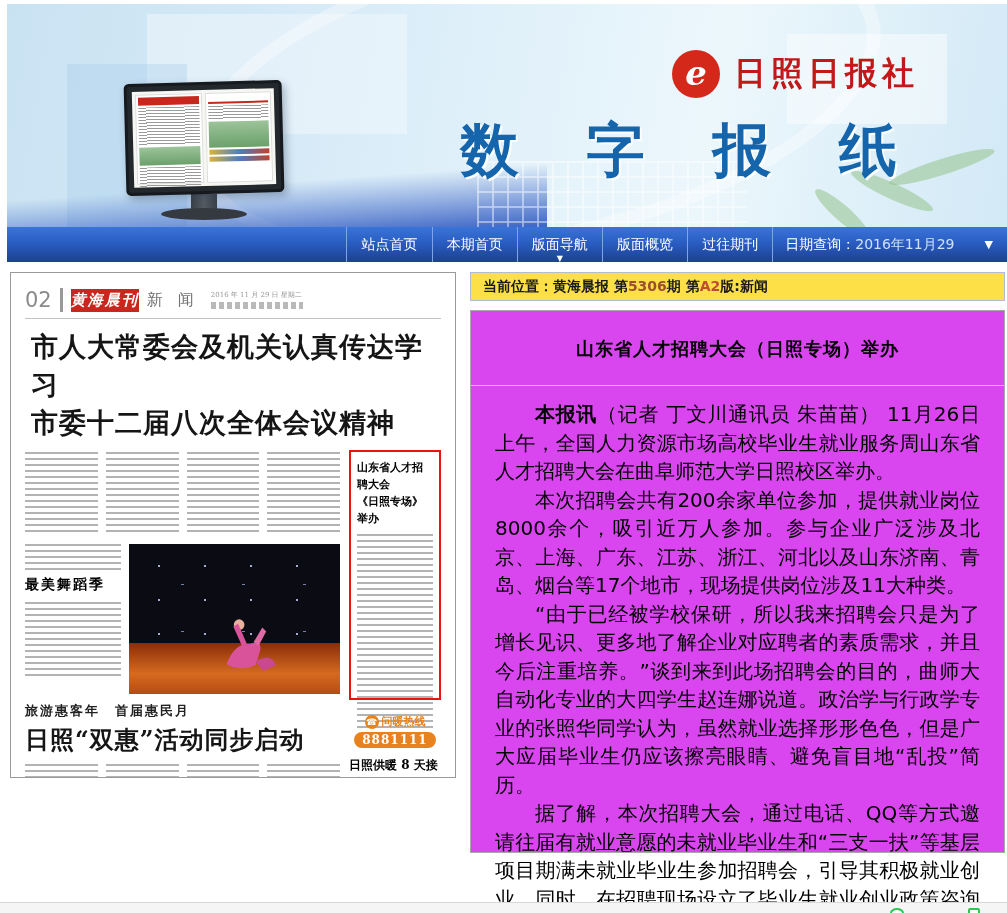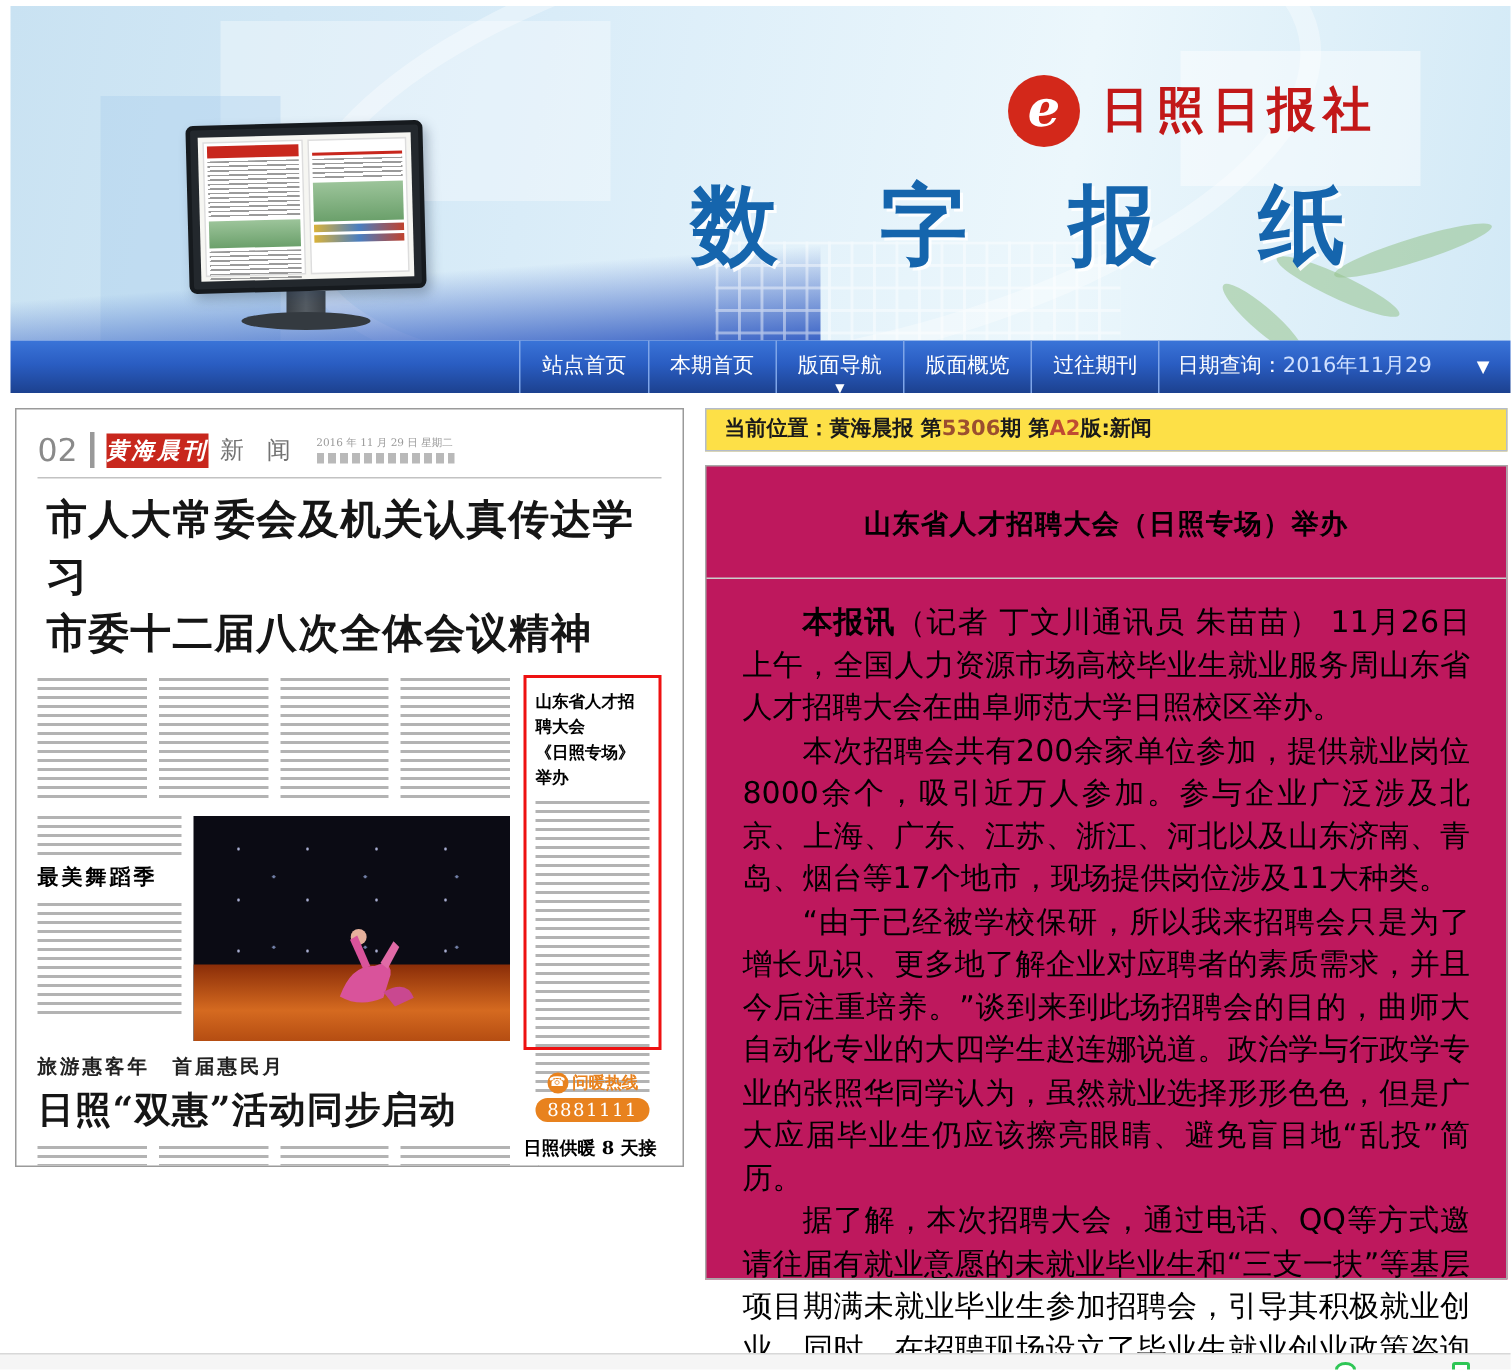--- a/index.html
+++ b/index.html
@@ -62,21 +62,21 @@
   .nav-date .val { color:#cfe0ff; }
   .nav-arrow { line-height:35px; color:#fff; font-size:11px; padding:0 14px; cursor:pointer; }
 
   
   .crumb { position:absolute; left:470px; top:272px; width:535px; height:29px;
     background:#fde047; border:1px solid #b4bccb; line-height:27px; font-size:14px;
     color:#1a1a1a; padding-left:12px; font-weight:bold; }
   .crumb .no1 { color:#9b4f2f; } .crumb .no2 { color:#c04b32; }
 
   .article { position:absolute; left:470px; top:310px; width:535px; height:543px;
-    border:1px solid #a8a8a8; background:#be185d; }
+    border:1px solid #a8a8a8; background:#d946ef; }
   .article h1 { font-size:18px; text-align:center; padding:26px 0 24px;
     border-bottom:1px solid #ccc; letter-spacing:1px; }
   .article .body { padding:14px 24px 0; font-size:20px; line-height:28.5px; text-align:justify; }
   .article .body p { text-indent:2em; }
 
   
   .paper { position:absolute; left:10px; top:272px; width:446px; height:506px;
     background:#fff; border:1px solid #9a9a9a; padding:12px 14px; cursor:pointer;
     font-family:"DejaVu Serif","Liberation Serif",serif; overflow:hidden; }
   .p-head { display:flex; align-items:center; gap:8px; height:30px; }
@@ -115,21 +115,21 @@
   .head2 { font-size:24px; font-weight:bold; letter-spacing:1px; margin:4px 0 8px; color:#151515; }
   .head3 { font-size:21px; font-weight:bold; margin:10px 0 4px; color:#151515; }
 
   .hl-box { border:2px solid #ee1111; padding:7px 6px 5px; height:250px; }
   .hl-title { font-size:11px; font-weight:bold; line-height:17px; margin-bottom:7px; }
   .hotline { margin-top:14px; text-align:center; }
   .hot-row { display:flex; align-items:center; justify-content:center; gap:3px; }
   .hot-ico { width:14px; height:14px; border-radius:50%; background:#e8821e; color:#fff;
     font-size:9px; line-height:14px; }
   .hot-name { color:#e8821e; font-weight:bold; font-size:11px; }
-  .hot-num { background:#e8821e; color:#fff; font-weight:normal; font-size:12px;
+  .hot-num { background:#e8821e; color:#fff; font-weight:bold; font-size:12px;
     border-radius:8px; padding:1px 8px; display:inline-block; margin-top:2px; letter-spacing:1px; }
   .hot-h { font-size:12px; font-weight:bold; margin-top:8px; line-height:18px; text-align:left; }
   .hot-sub { font-size:10px; color:#888; margin:4px 0 8px; text-align:left; }
 
   
   .footer { position:absolute; left:0; right:0; bottom:0; height:11px; background:#f5f5f5;
     border-top:1px solid #d8d8d8; overflow:hidden; }
   .f-ico { position:absolute; top:5px; height:10px; border:2px solid #2ec655; background:#fff; }
   .f-ico.circ { left:890px; width:14px; border-radius:50%; }
   .f-ico.sq { left:968px; width:12px; border-radius:2px; }

